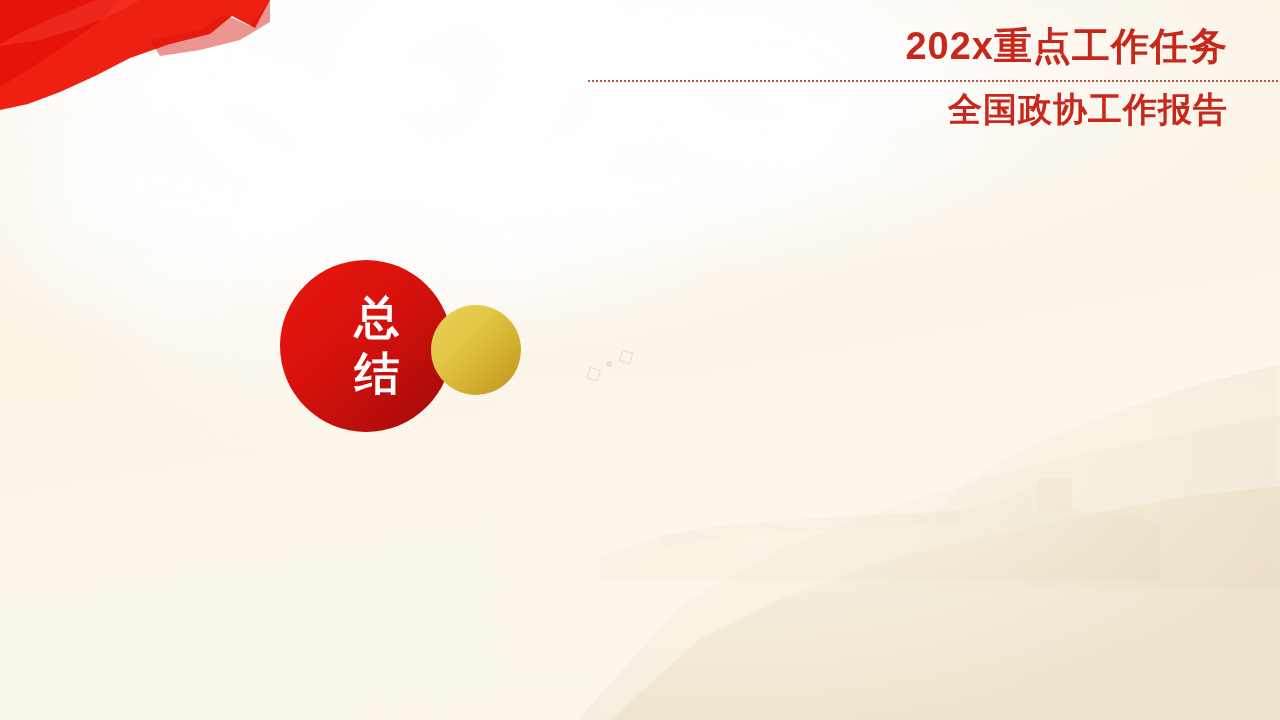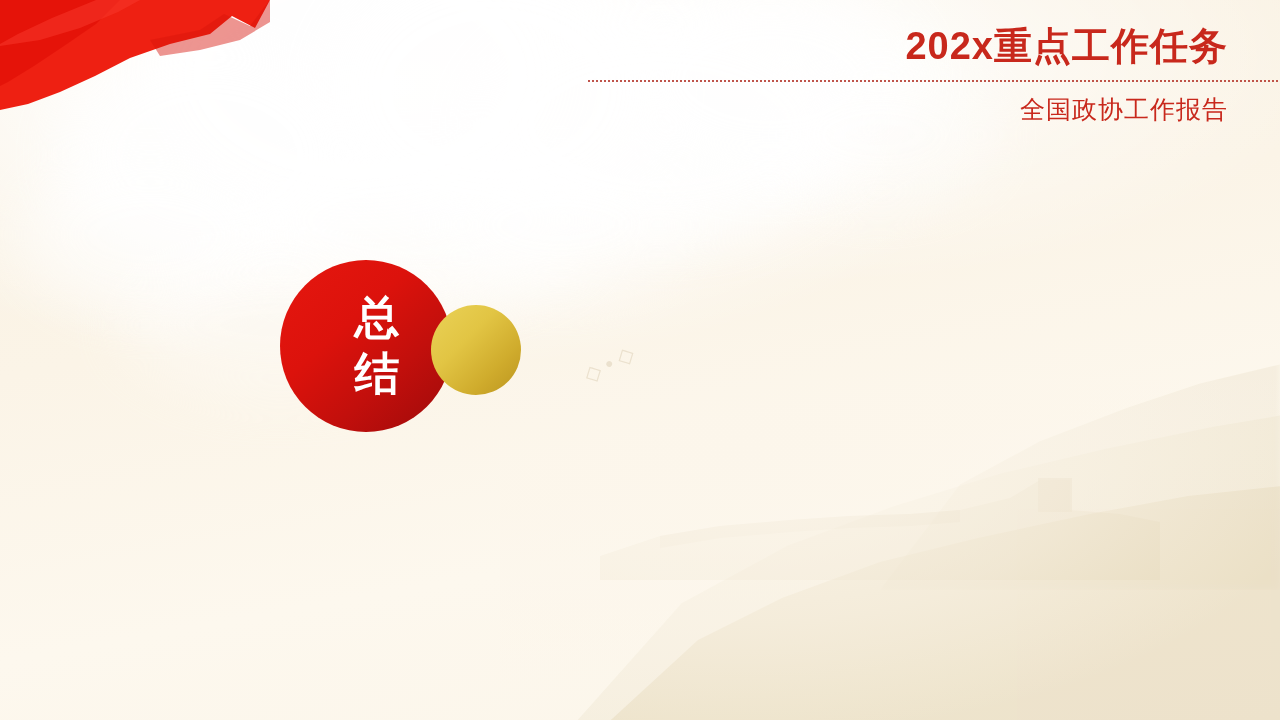--- a/index.html
+++ b/index.html
@@ -109,24 +109,24 @@
   .divider {
     margin-top: 12px;
     margin-left: auto;
     width: 830px;
     height: 0;
     border-top: 2px dotted #b5372c;
     opacity: .85;
   }
   .subtitle {
     margin-top: 12px;
-    font-size: 25px;
+    font-size: 34px;
     letter-spacing: 1px;
     color: #c8281c;
-    font-weight: normal;
+    font-weight: bold;
     line-height: 30px;
     white-space: nowrap;
   }
 
   
   .gold-circle {
     position: absolute;
     left: 431px; top: 305px;
     width: 90px; height: 90px;
     border-radius: 50%;

